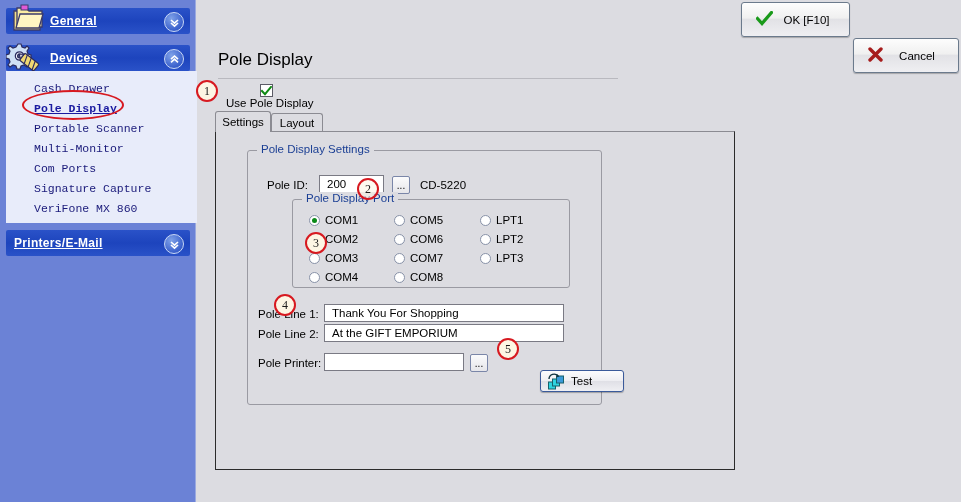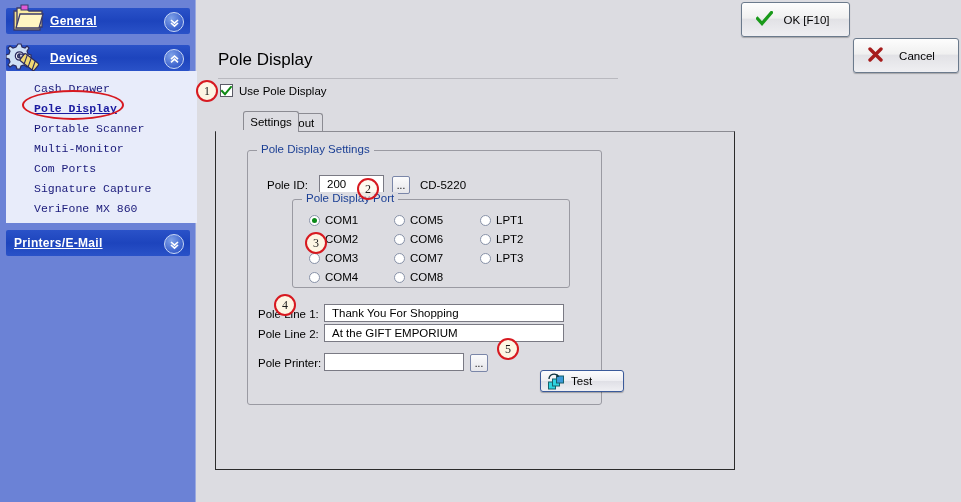--- a/index.html
+++ b/index.html
@@ -95,21 +95,21 @@
   #page-title{
     position:absolute;left:21px;top:50px;
     font-size:17px;color:#000;
     font-family:"Liberation Sans", sans-serif;
   }
   #title-rule{
     position:absolute;left:21px;top:78px;width:400px;height:1px;
     background:#b9b9bf;
   }
 
-  .chk-row{position:absolute;left:23px;top:84px;display:flex;align-items:center;}
+  .chk-row{position:absolute;left:23px;top:84px;display:flex;align-items:center;flex-direction:column;}
   .chkbox{
     width:13px;height:13px;background:#fff;border:1px solid #5b5b66;
     display:inline-flex;align-items:center;justify-content:center;
     box-sizing:border-box;
   }
   .chk-row .chk-label{margin-left:6px;font-size:11.5px;color:#000;}
 
   
   #tabstrip{position:absolute;left:18px;top:111px;width:520px;height:20px;}
   .tab{
@@ -118,21 +118,20 @@
     display:flex;align-items:center;justify-content:center;
     box-sizing:border-box;
     cursor:pointer;
   }
   .tab.sel{
     left:0;width:56px;height:21px;
     background:#dcdce1;
     border:1px solid #8b8b92;border-bottom:none;
     border-top-left-radius:3px;border-top-right-radius:3px;
     z-index:3;
-    margin-left:28px;
   }
   .tab.unsel{
     left:56px;width:52px;top:2px;height:18px;
     background:#dcdce1;
     border:1px solid #8b8b92;border-bottom:none;
     border-top-left-radius:3px;border-top-right-radius:3px;
   }
   #tabpanel{
     position:absolute;left:18px;top:131px;width:520px;height:339px;
     background:#dcdce1;

